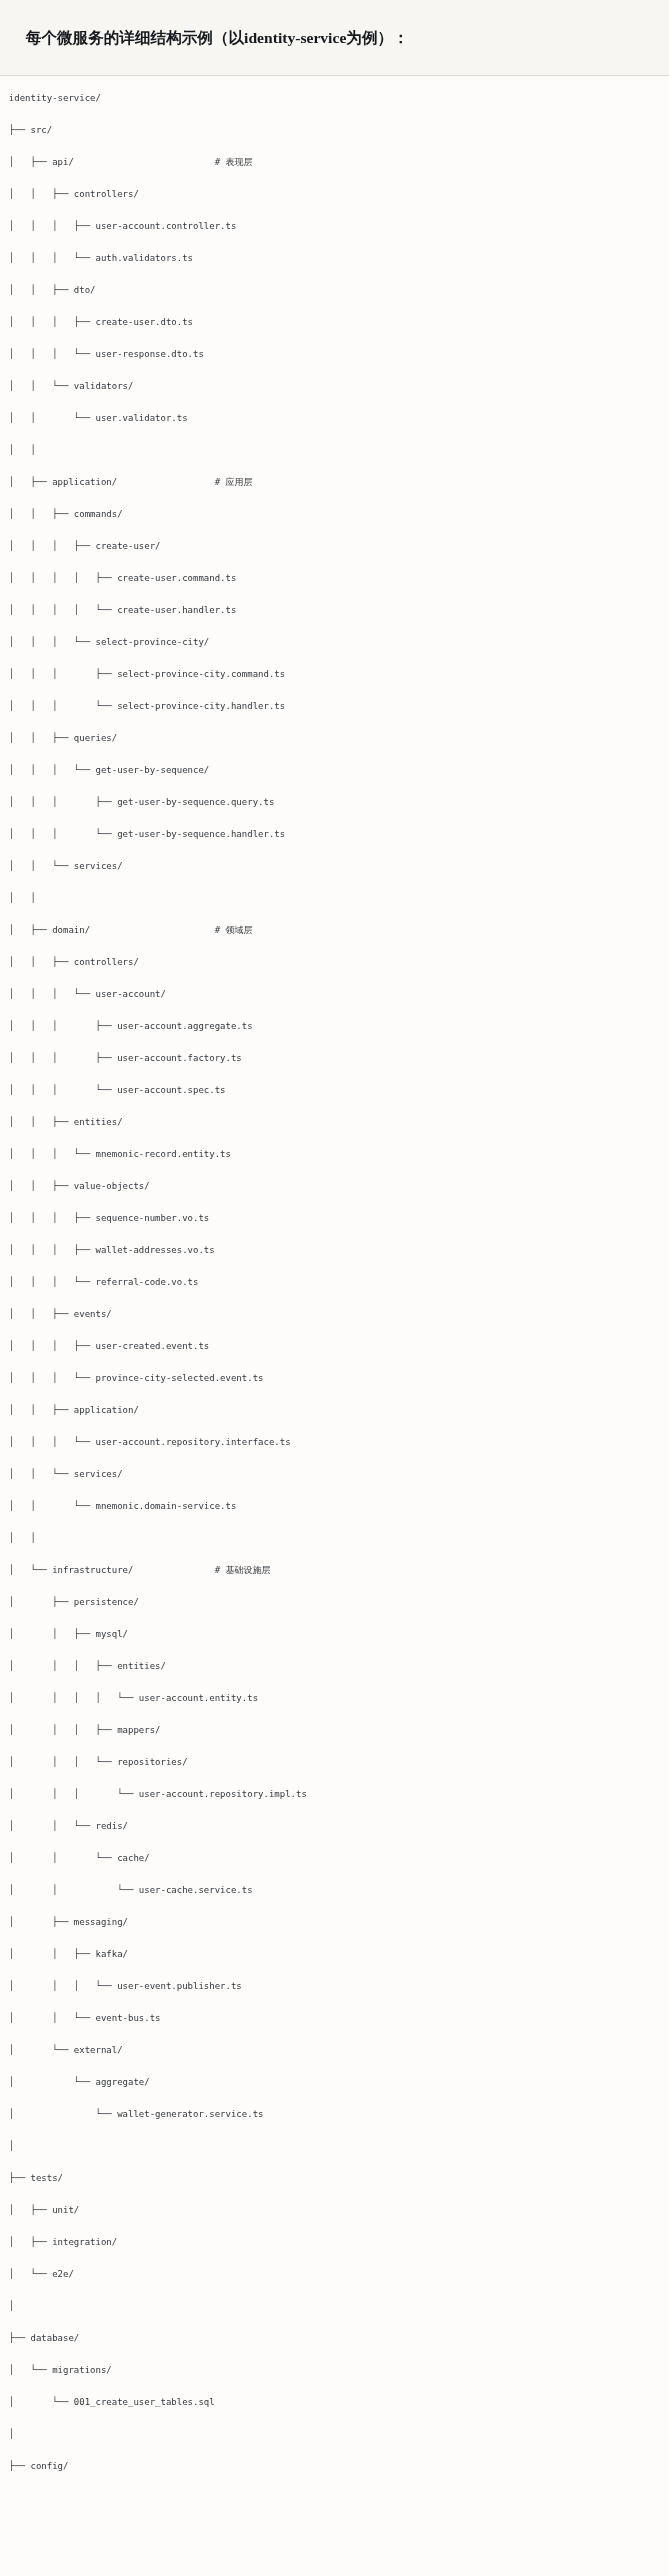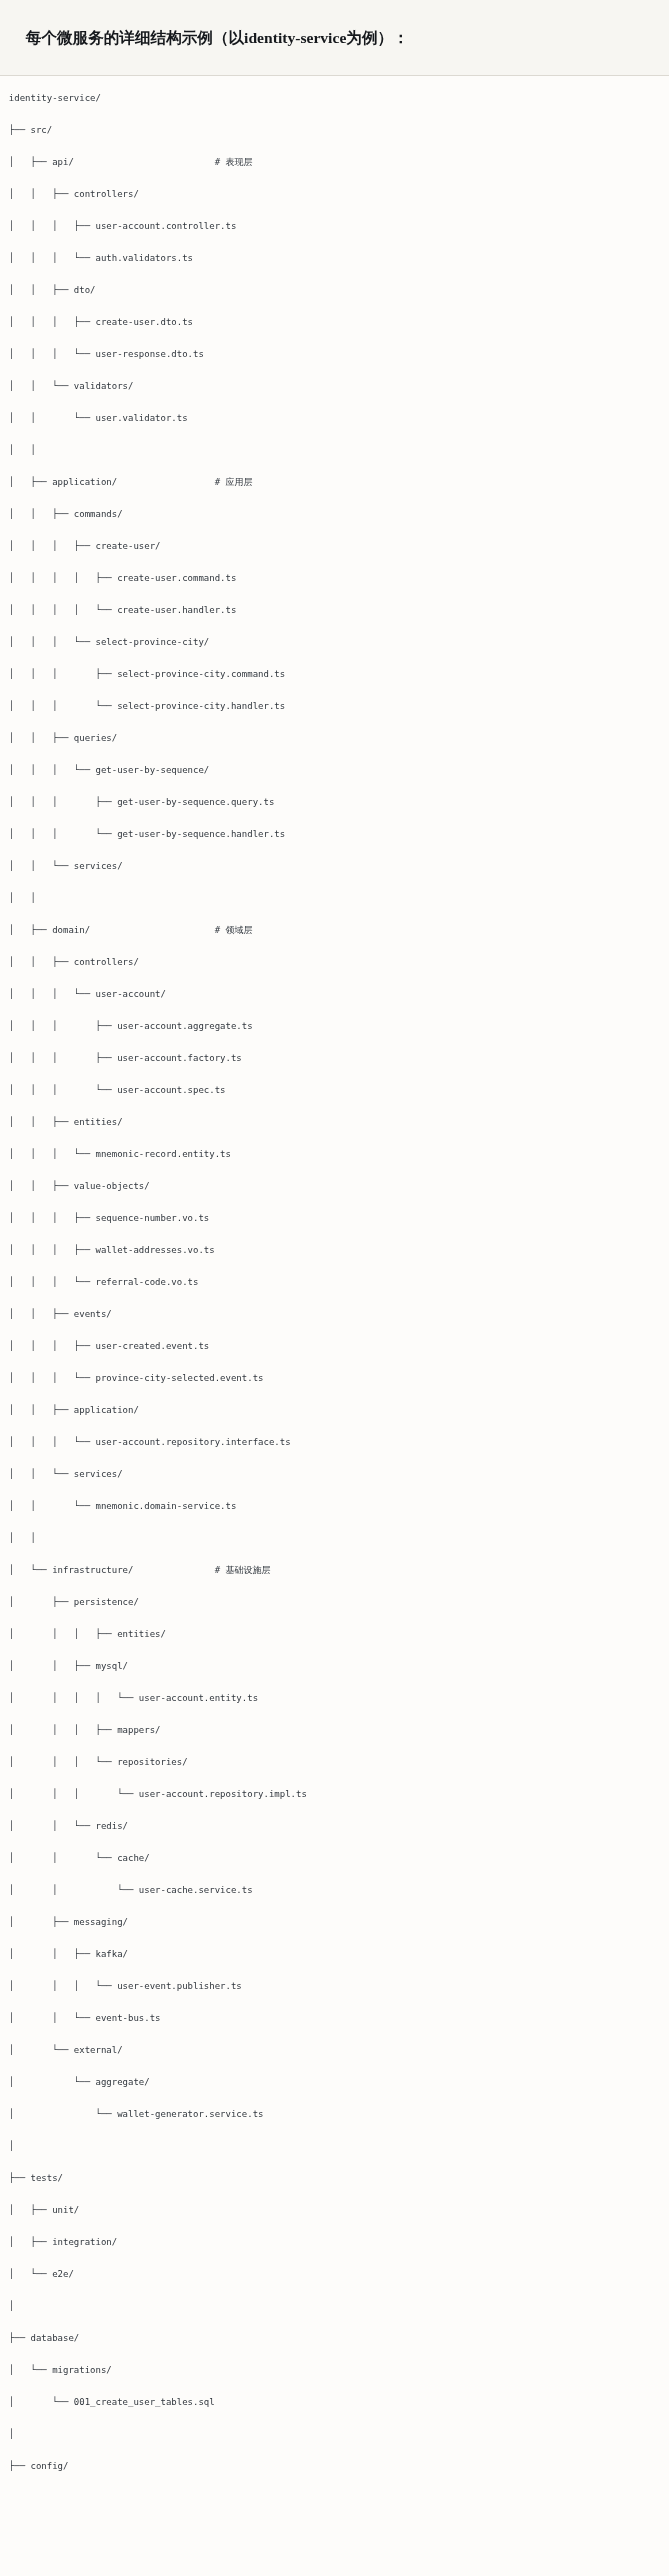--- a/index.html
+++ b/index.html
@@ -112,22 +112,22 @@
 <span class="tree-line">│   │   ├── events/</span>
 <span class="tree-line">│   │   │   ├── user-created.event.ts</span>
 <span class="tree-line">│   │   │   └── province-city-selected.event.ts</span>
 <span class="tree-line">│   │   ├── application/</span>
 <span class="tree-line">│   │   │   └── user-account.repository.interface.ts</span>
 <span class="tree-line">│   │   └── services/</span>
 <span class="tree-line">│   │       └── mnemonic.domain-service.ts</span>
 <span class="tree-line">│   │</span>
 <span class="tree-line">│   └── infrastructure/               <span class="cmt"># 基础设施层</span></span>
 <span class="tree-line">│       ├── persistence/</span>
+<span class="tree-line">│       │   ├── mysql/</span>
 <span class="tree-line">│       │   │   ├── entities/</span>
-<span class="tree-line">│       │   ├── mysql/</span>
 <span class="tree-line">│       │   │   │   └── user-account.entity.ts</span>
 <span class="tree-line">│       │   │   ├── mappers/</span>
 <span class="tree-line">│       │   │   └── repositories/</span>
 <span class="tree-line">│       │   │       └── user-account.repository.impl.ts</span>
 <span class="tree-line">│       │   └── redis/</span>
 <span class="tree-line">│       │       └── cache/</span>
 <span class="tree-line">│       │           └── user-cache.service.ts</span>
 <span class="tree-line">│       ├── messaging/</span>
 <span class="tree-line">│       │   ├── kafka/</span>
 <span class="tree-line">│       │   │   └── user-event.publisher.ts</span>

